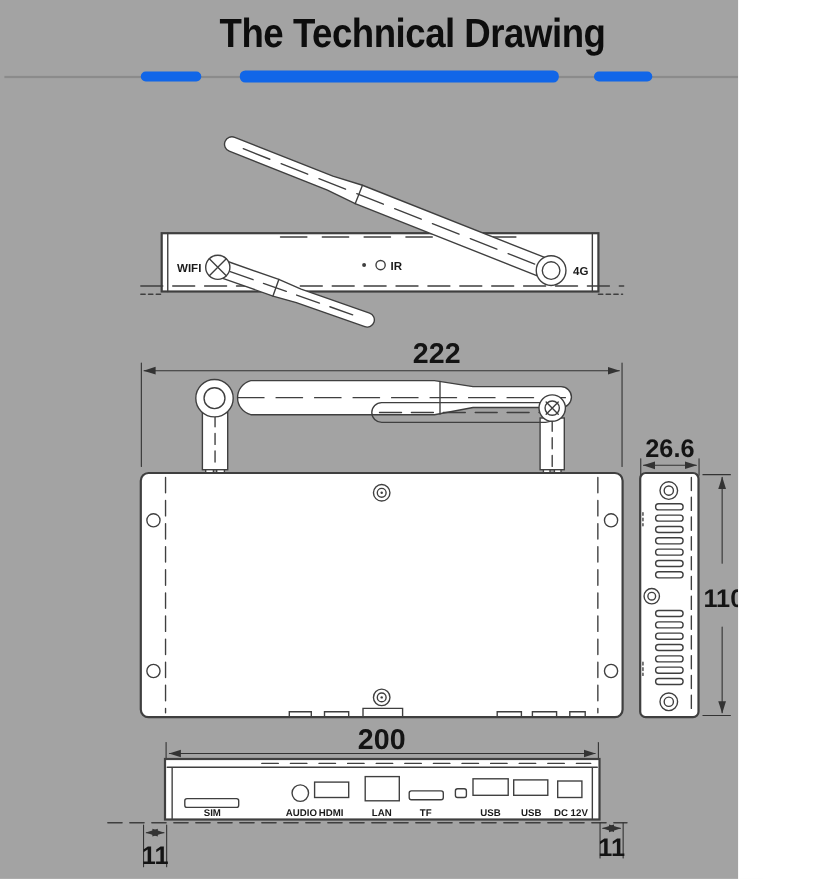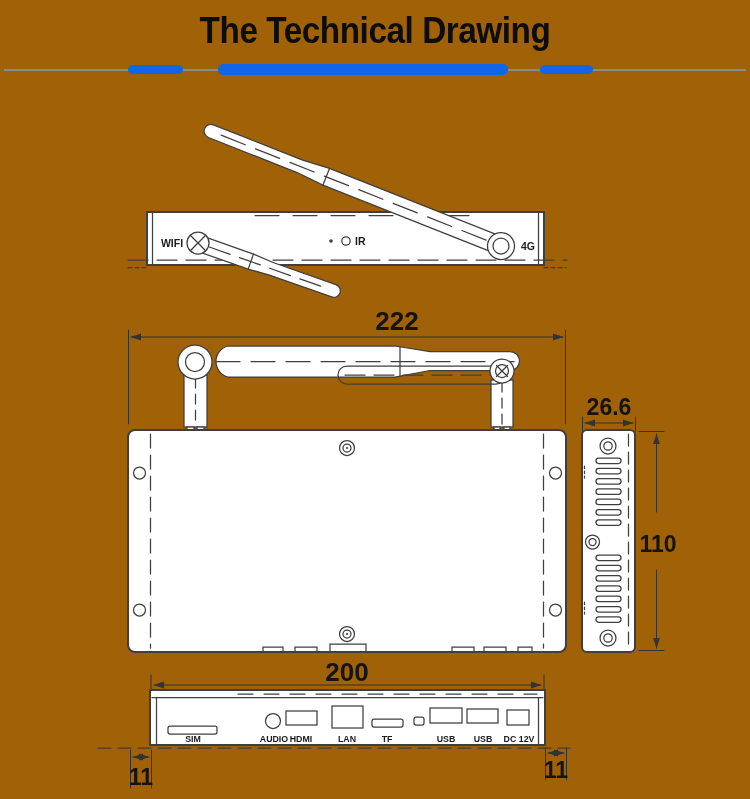--- a/index.html
+++ b/index.html
@@ -1,16 +1,16 @@
 <!DOCTYPE html>
 <html><head>
 <meta charset="utf-8">
 <style>
   html,body{margin:0;padding:0;background:#ffffff;}
-  .page{position:relative;width:750px;height:799px;background:#a16207;overflow:hidden;
+  .page{position:relative;width:671px;height:799px;background:#a3a3a3;overflow:hidden;
         font-family:"Liberation Sans", sans-serif;}
   .title{position:absolute;top:10px;left:0;width:750px;text-align:center;
          font-size:37px;font-weight:700;color:#0d0d0d;letter-spacing:-0.5px;
          transform:scaleX(0.9);transform-origin:center;margin:0;}
   .rule{position:absolute;top:69px;left:4px;width:742px;height:2px;background:#8b8b8b;}
   .pill{position:absolute;background:#1166e8;border-radius:5px;}
   .pill.p1{left:128px;top:65px;width:55px;height:9px;}
   .pill.p2{left:218px;top:64px;width:290px;height:11px;}
   .pill.p3{left:540px;top:65px;width:53px;height:9px;}
   svg{position:absolute;left:0;top:90px;}

